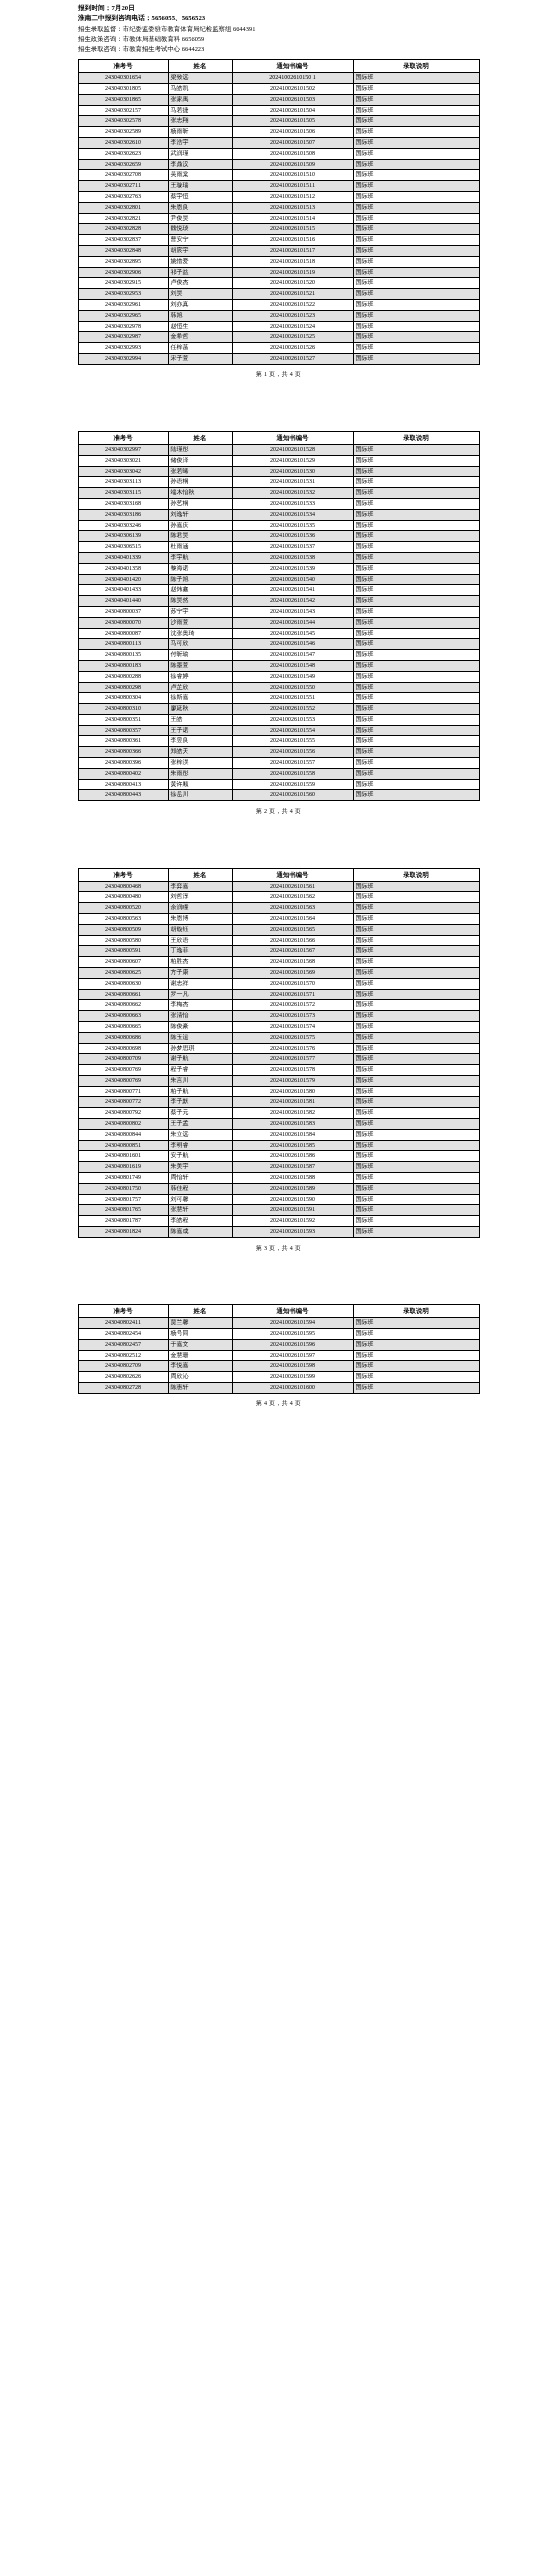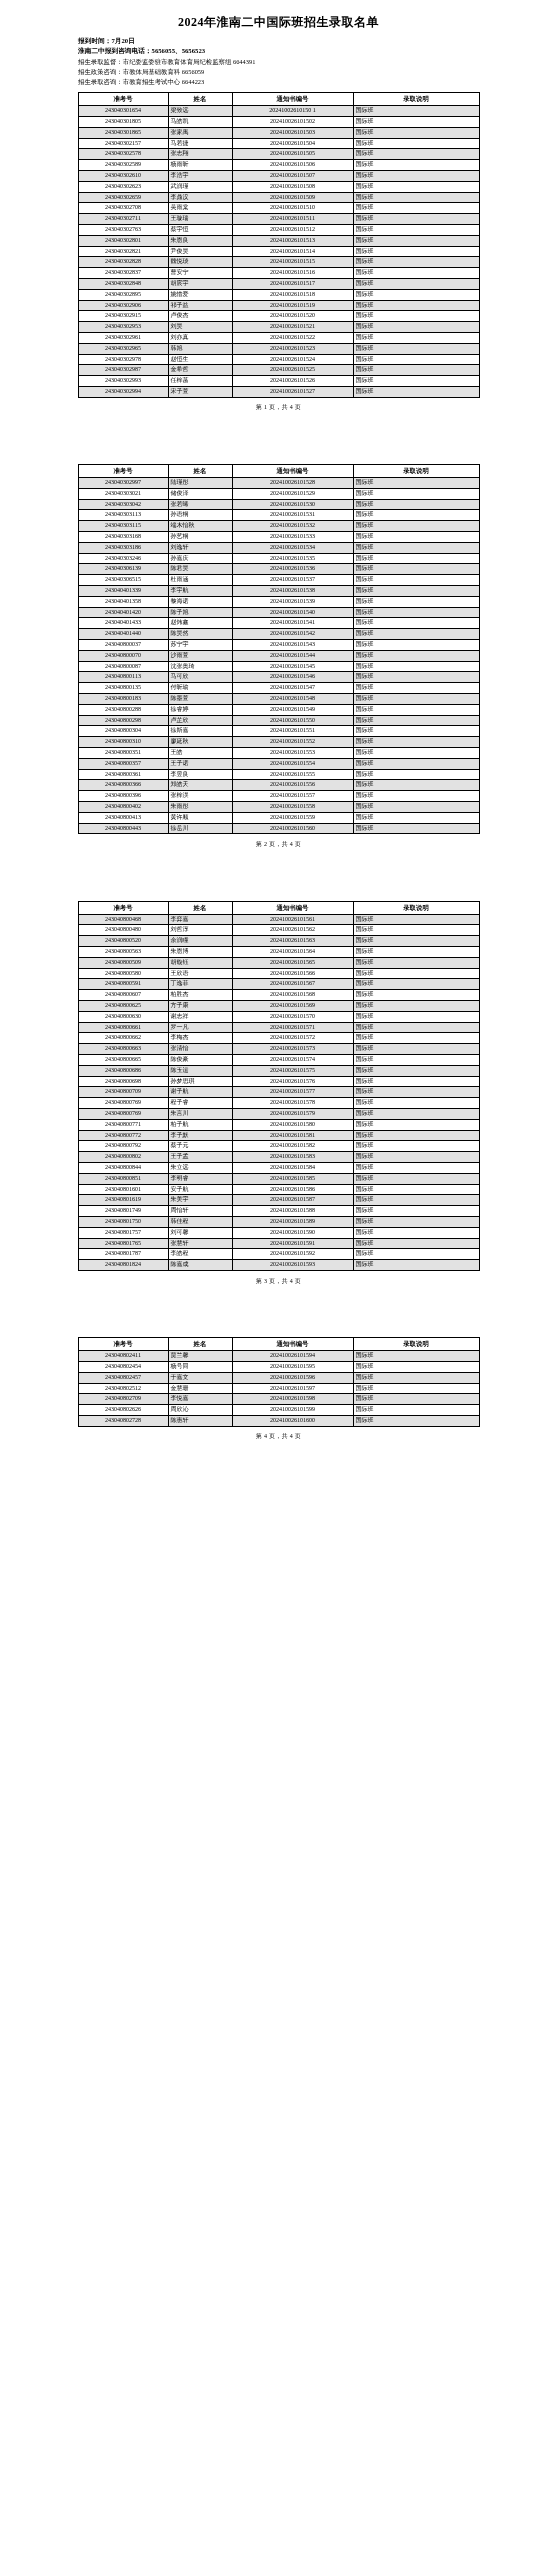--- a/index.html
+++ b/index.html
@@ -80,21 +80,20 @@
     padding-bottom:0;
     letter-spacing:0.3px;
   }
   .page-gap{height:47px;}
 </style>
 </head>
 <body>
 
 <div id="root">
     <div class="page page-1">
-      <div class="doc-title">2024年淮南二中国际班招生录取名单</div>
       <div class="meta-block">
         <p class="meta-line bold">报到时间：7月20日</p>
         <p class="meta-line bold">淮南二中报到咨询电话：5656055、5656523</p>
         <p class="meta-line">招生录取监督：市纪委监委驻市教育体育局纪检监察组  6644391</p>
         <p class="meta-line">招生政策咨询：市教体局基础教育科  6656059</p>
         <p class="meta-line">招生录取咨询：市教育招生考试中心  6644223</p>
       </div>
       <div class="table-wrap">
         <table class="roster">
           <colgroup>

